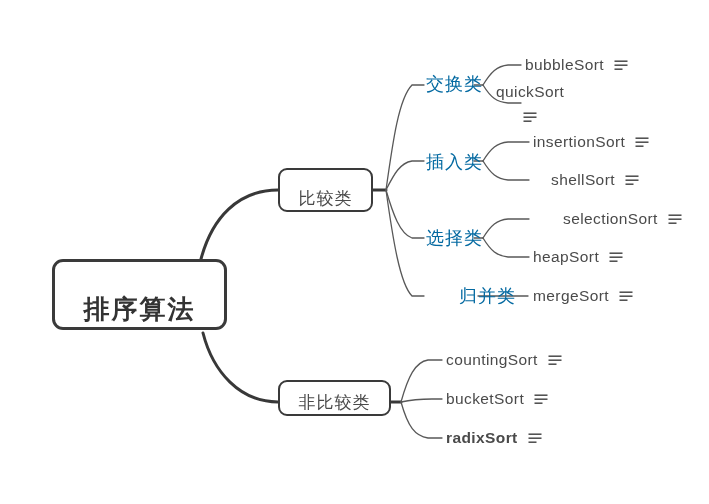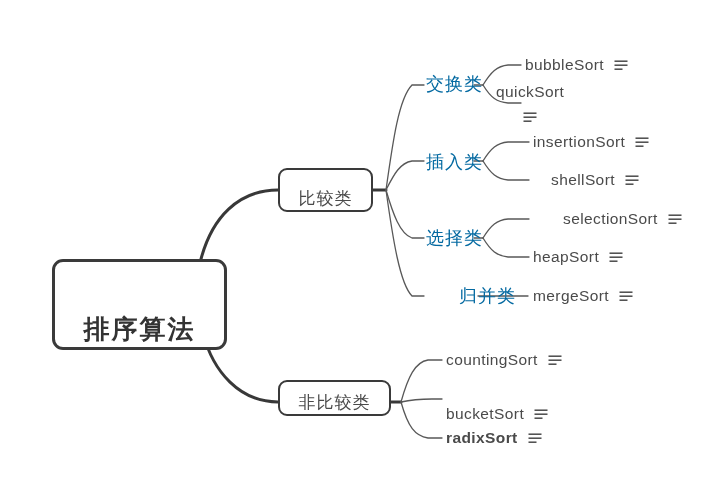--- a/index.html
+++ b/index.html
@@ -30,21 +30,21 @@
     display: flex;
     align-items: flex-end;
     justify-content: center;
     color: #4a4a4a;
     font-size: 17px;
     letter-spacing: 1px;
     box-sizing: border-box;
   }
   .node-root {
     left: 52px; top: 259px;
-    width: 175px; height: 91px;
+    width: 175px; height: 71px;
     border-width: 3.5px;
     border-radius: 11px;
     font-size: 26px;
     font-weight: bold;
     color: #333333;
     letter-spacing: 2px;
   }
   .node-comparison {
     left: 278px; top: 168px;
     width: 95px; height: 44px;
@@ -226,21 +226,21 @@
     <span class="notes-icon">
         <svg width="14" height="11" viewBox="0 0 14 11">
           <g stroke="#4a4a4a" stroke-width="1.5">
             <line x1="0.5" y1="1.2" x2="13.5" y2="1.2"></line>
             <line x1="0.5" y1="5.2" x2="13.5" y2="5.2"></line>
             <line x1="0.5" y1="9.2" x2="8.5" y2="9.2"></line>
           </g>
         </svg>
       </span>
   </div>
-  <div class="leaf" style="left:446px; top:399px;margin-top:15px;">
+  <div class="leaf" style="left:446px; top:399px;">
     <span>bucketSort</span>
     <span class="notes-icon">
         <svg width="14" height="11" viewBox="0 0 14 11">
           <g stroke="#4a4a4a" stroke-width="1.5">
             <line x1="0.5" y1="1.2" x2="13.5" y2="1.2"></line>
             <line x1="0.5" y1="5.2" x2="13.5" y2="5.2"></line>
             <line x1="0.5" y1="9.2" x2="8.5" y2="9.2"></line>
           </g>
         </svg>
       </span>

